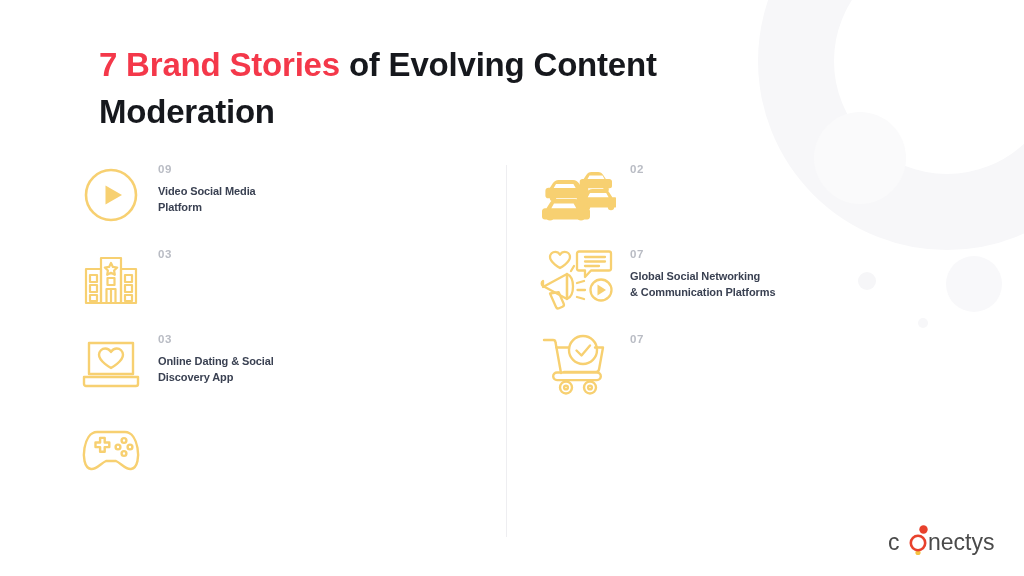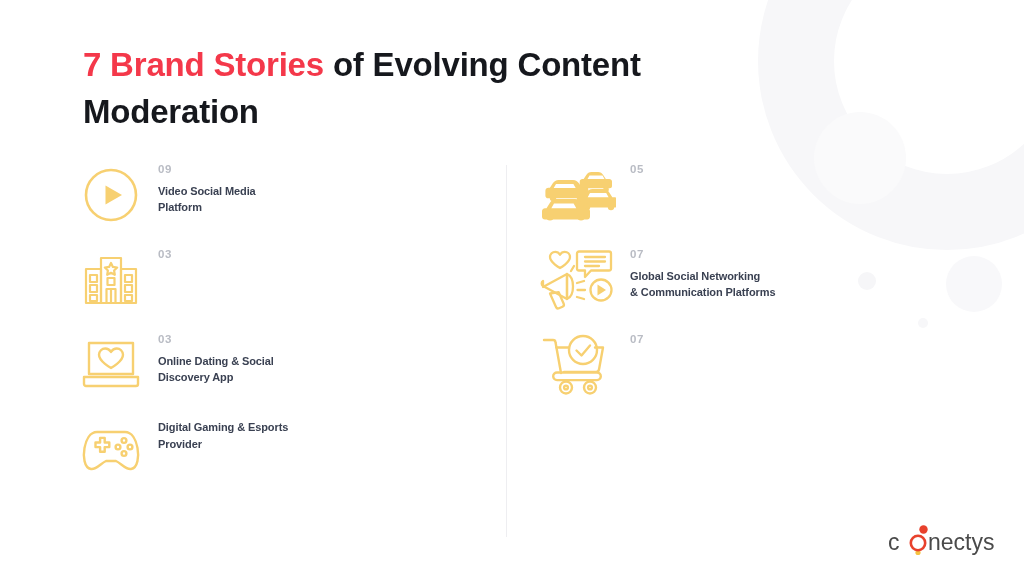--- a/index.html
+++ b/index.html
@@ -51,21 +51,21 @@
     position:absolute;
     right:96px; top:318px;
     width:10px; height:10px;
     border-radius:50%;
     background:#f7f7f9;
   }
 
   
   .title {
     position:absolute;
-    left:83px; top:42px;
+    left:99px; top:42px;
     width:700px;
     font-size:33px;
     font-weight:bold;
     line-height:1.42;
     letter-spacing:-0.2px;
     color:#16181d;
   }
   .title .accent { color:#f4384a; }
 
   
@@ -206,22 +206,20 @@
           <svg width="62" height="48" viewBox="0 0 62 48" fill="none" stroke="#f7d071" stroke-width="2.4" stroke-linejoin="round" stroke-linecap="round">
             <path d="M17 6 h28 c7 0 11 8 12.5 16 C59 30 58 42 51 43 C45.5 43.8 41 37 36 35 h-10 C21 37 16.5 43.8 11 43 C4 42 3 30 4.5 22 C6 14 10 6 17 6 Z"></path>
             <path d="M15.5 16.5 h4.6 v-4.6 h4.6 v4.6 h4.6 v4.6 h-4.6 v4.6 h-4.6 v-4.6 h-4.6 z"></path>
             <circle cx="44" cy="14.5" r="2.4"></circle>
             <circle cx="38" cy="21" r="2.4"></circle>
             <circle cx="50" cy="21" r="2.4"></circle>
             <circle cx="44" cy="27.5" r="2.4"></circle>
           </svg>
         </span>
         <div class="item-text">
-          <div class="item-label">Digital Gaming &amp; Esports
-Provider</div>
         </div>
       </div>
 
     </div>
 
     <div class="col col-right">
 
       <div class="item">
         <span class="icon-wrap">
           <svg width="76" height="58" viewBox="0 0 76 58" fill="none">
@@ -239,21 +237,21 @@
               <circle cx="47" cy="41" r="3.2"></circle>
               <circle cx="71" cy="41" r="3.2"></circle>
 
               <path d="M9 33 h26 c3.3 0 5.4 1.6 6.9 3.9 l3.3 5.3 h1.8 c1.8 0 3 1.3 3 3.1 v5.4 c0 1.6-1.2 2.8-2.8 2.8 H4.8 C3.2 53.5 2 52.3 2 50.7 v-5.4 c0-1.8 1.2-3.1 3-3.1 h1.5 l3.3-5.3 C11.3 34.6 13.4 33 16.7 33 Z M14 37.5 l-2.7 4.7 h25 l-2.7-4.7 z"></path>
               <circle cx="10" cy="51" r="3.6"></circle>
               <circle cx="41" cy="51" r="3.6"></circle>
             </g>
           </svg>
         </span>
         <div class="item-text">
-          <div class="item-num">05</div>
+          <div class="item-num">02</div>
         </div>
       </div>
 
       <div class="item">
         <span class="icon-wrap">
           <svg width="78" height="62" viewBox="0 0 78 62" fill="none" stroke="#f7d071" stroke-width="2.3" stroke-linejoin="round" stroke-linecap="round">
 
             <path d="M21 19 C21 19 11 13.5 11 8 C11 4.9 13.5 2.8 16.2 2.8 C18.2 2.8 20 4 21 5.7 C22 4 23.8 2.8 25.8 2.8 C28.5 2.8 31 4.9 31 8 C31 13.5 21 19 21 19 Z"></path>
 
             <path d="M40 2.5 h30 a2 2 0 0 1 2 2 v15 a2 2 0 0 1 -2 2 h-18 l-6 6.5 v-6.5 h-6 a2 2 0 0 1 -2 -2 v-15 a2 2 0 0 1 2 -2 z"></path>

